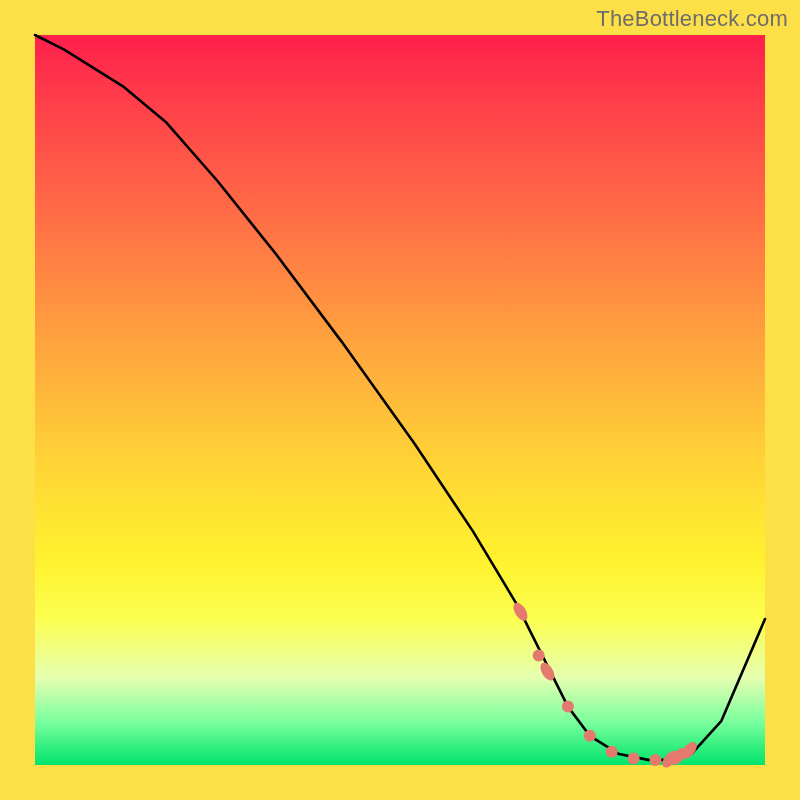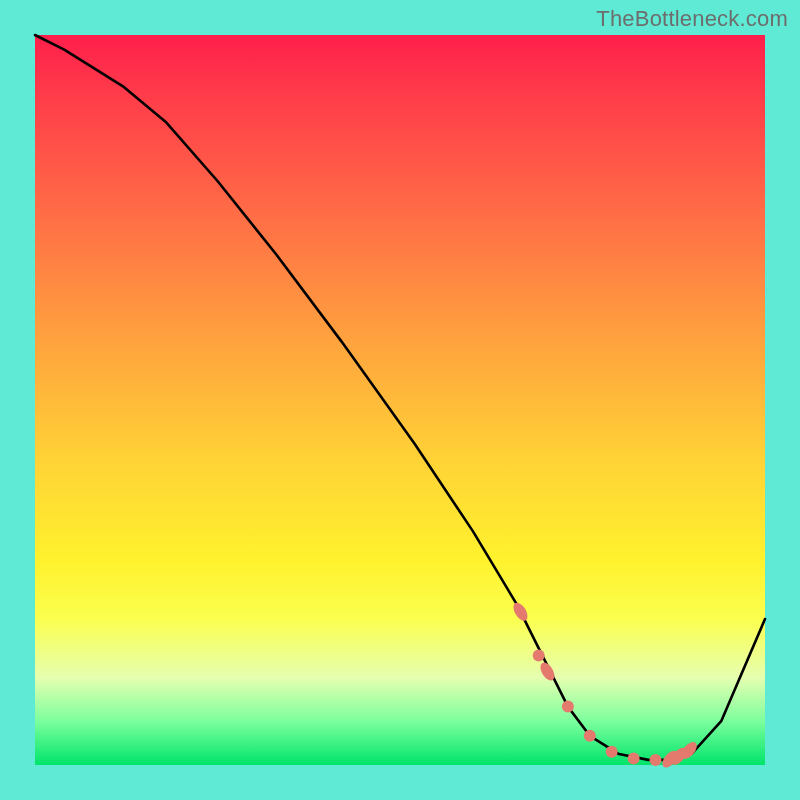--- a/index.html
+++ b/index.html
@@ -10,21 +10,21 @@
     background: #000;
     overflow: hidden;
     font-family: Arial, Helvetica, sans-serif;
   }
   .frame {
     position: absolute;
     left: 0;
     top: 0;
     width: 800px;
     height: 800px;
-    background: #5eead4;
+    background: #fde047;
   }
   .plot {
     position: absolute;
     left: 35px;
     top: 35px;
     width: 730px;
     height: 730px;
     background: linear-gradient(
       to bottom,
       #ff1f4b 0%,

